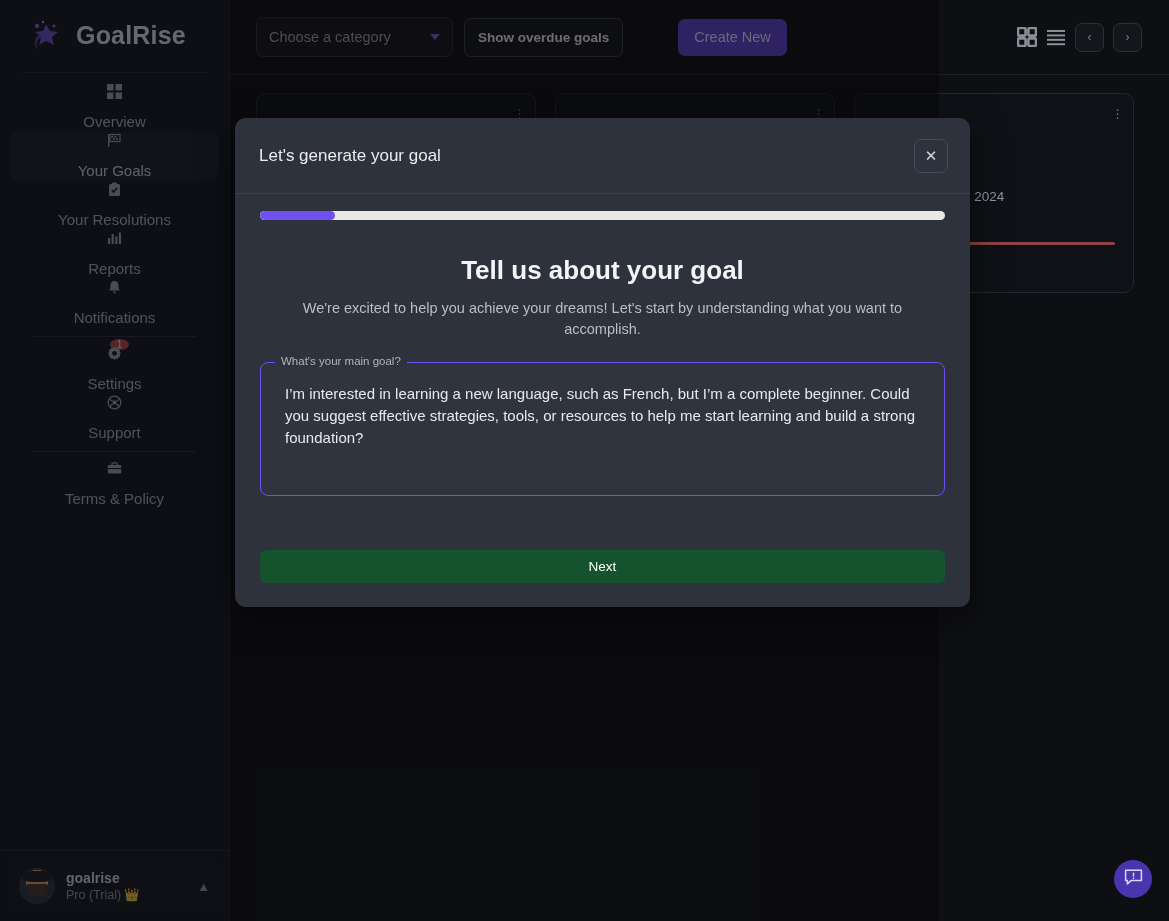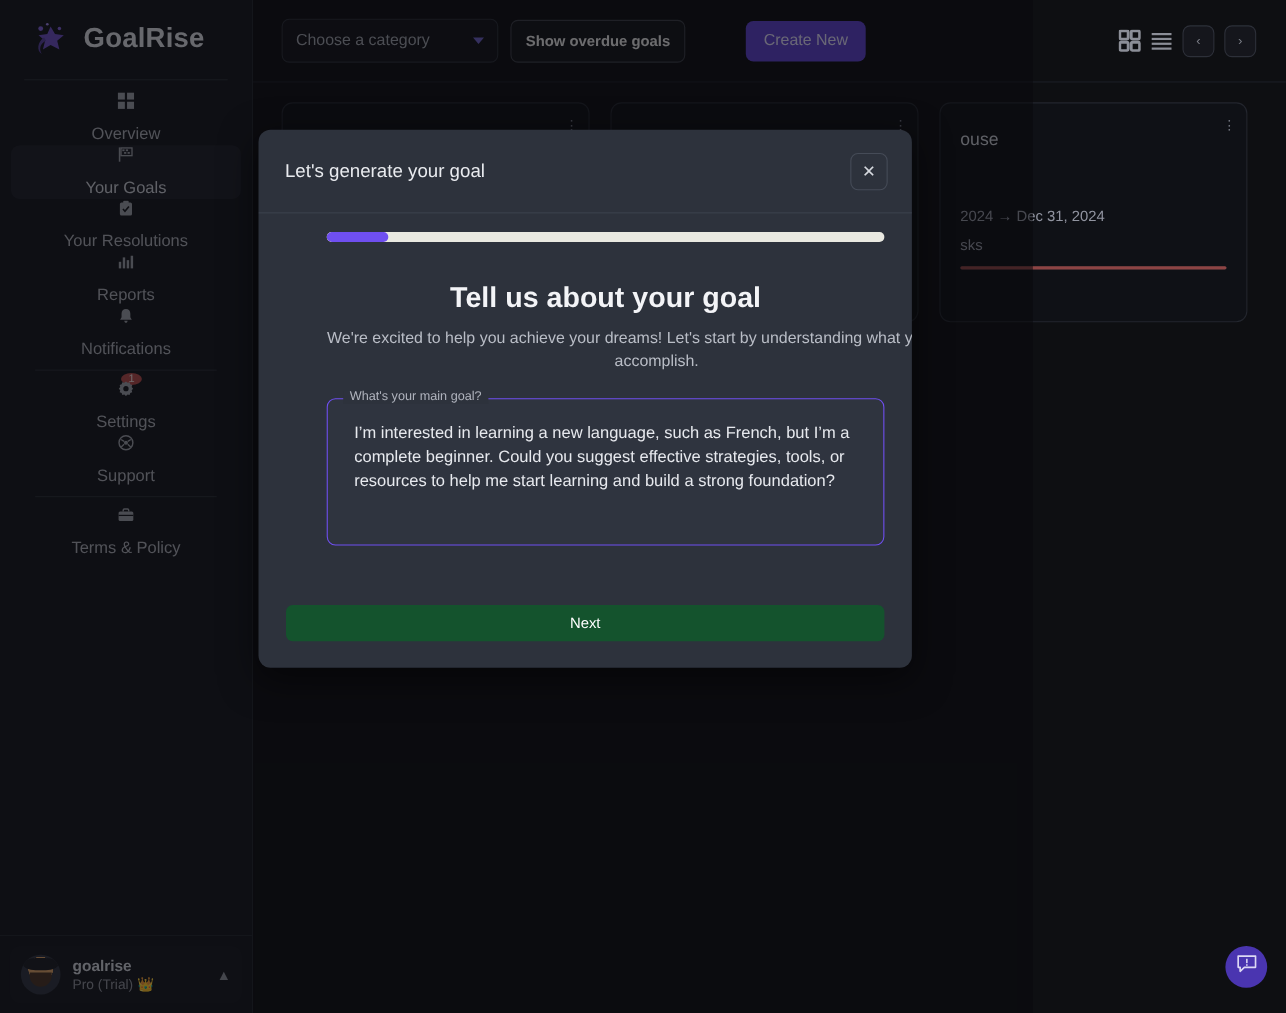--- a/index.html
+++ b/index.html
@@ -141,40 +141,40 @@
   }
   .card-progress-fill { height: 3px; border-radius: 2px; background: #8d4444; }
 
   
   .overlay {
     position: absolute; left: 0; top: 0; width: 939px; height: 921px;
     background: rgba(9,10,13,0.55); z-index: 5;
   }
   .modal {
     position: absolute; left: 235px; top: 118px;
-    width: 594px; height: 489px;
+    width: 735px; height: 489px;
     background: #2d323c; border-radius: 11px;
     z-index: 6;
     box-shadow: 0 10px 34px rgba(0,0,0,.5);
     display: flex; flex-direction: column;
     overflow: hidden;
   }
   .modal-head {
     height: 76px; display: flex; align-items: center;
     padding: 0 22px 0 24px; border-bottom: 1px solid #3b414c;
   }
   .modal-title { font-size: 17px; color: #e9ebef; }
   .close-btn {
     margin-left: auto;
     width: 34px; height: 34px; border-radius: 7px;
     border: 1px solid #454b57; background: transparent;
     color: #d6d9df; font-size: 15px; cursor: pointer;
     display: flex; align-items: center; justify-content: center;
   }
-  .modal-body { padding: 17px 25px 0 25px; margin-left: 37px; }
+  .modal-body { padding: 17px 25px 0 25px; }
   .progress-track {
     height: 9px; border-radius: 5px; background: #e9e9e1;
     overflow: hidden;
   }
   .progress-fill { height: 9px; border-radius: 5px; background: #6f4ff0; }
   .step-title {
     text-align: center; font-size: 26px; font-weight: bold;
     color: #f3f4f7; margin-top: 35px;
   }
   .step-sub {

